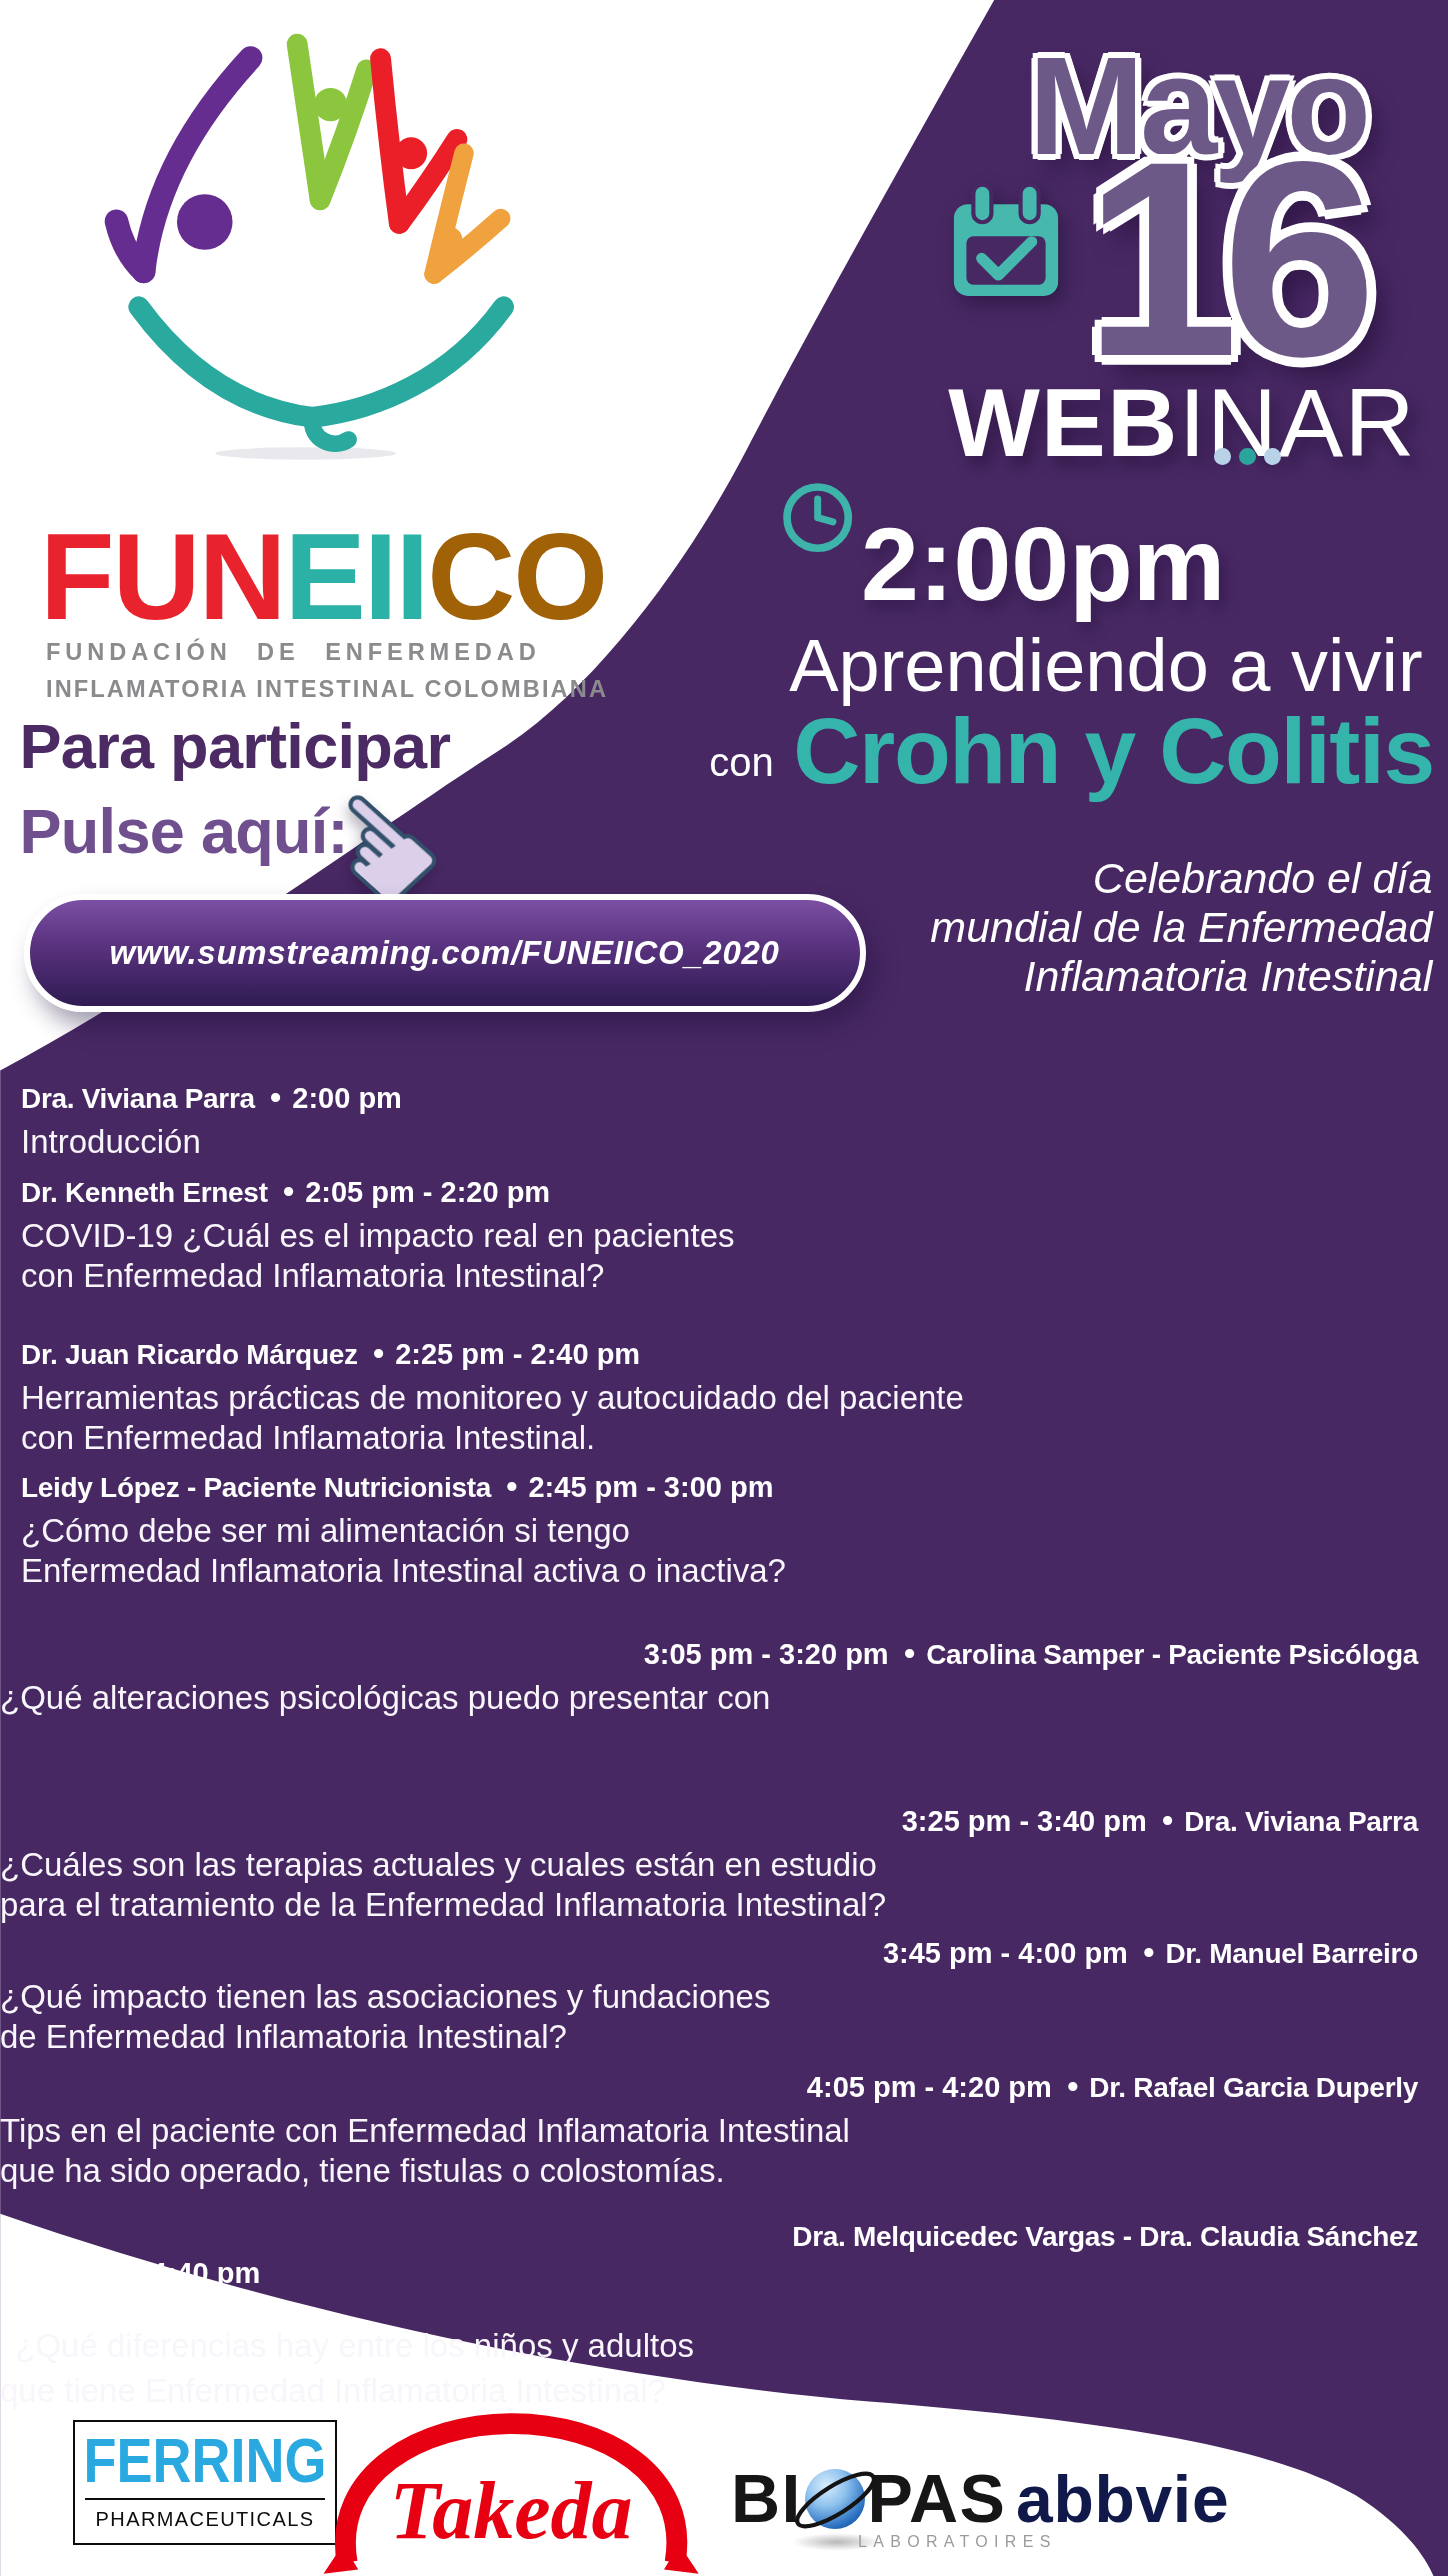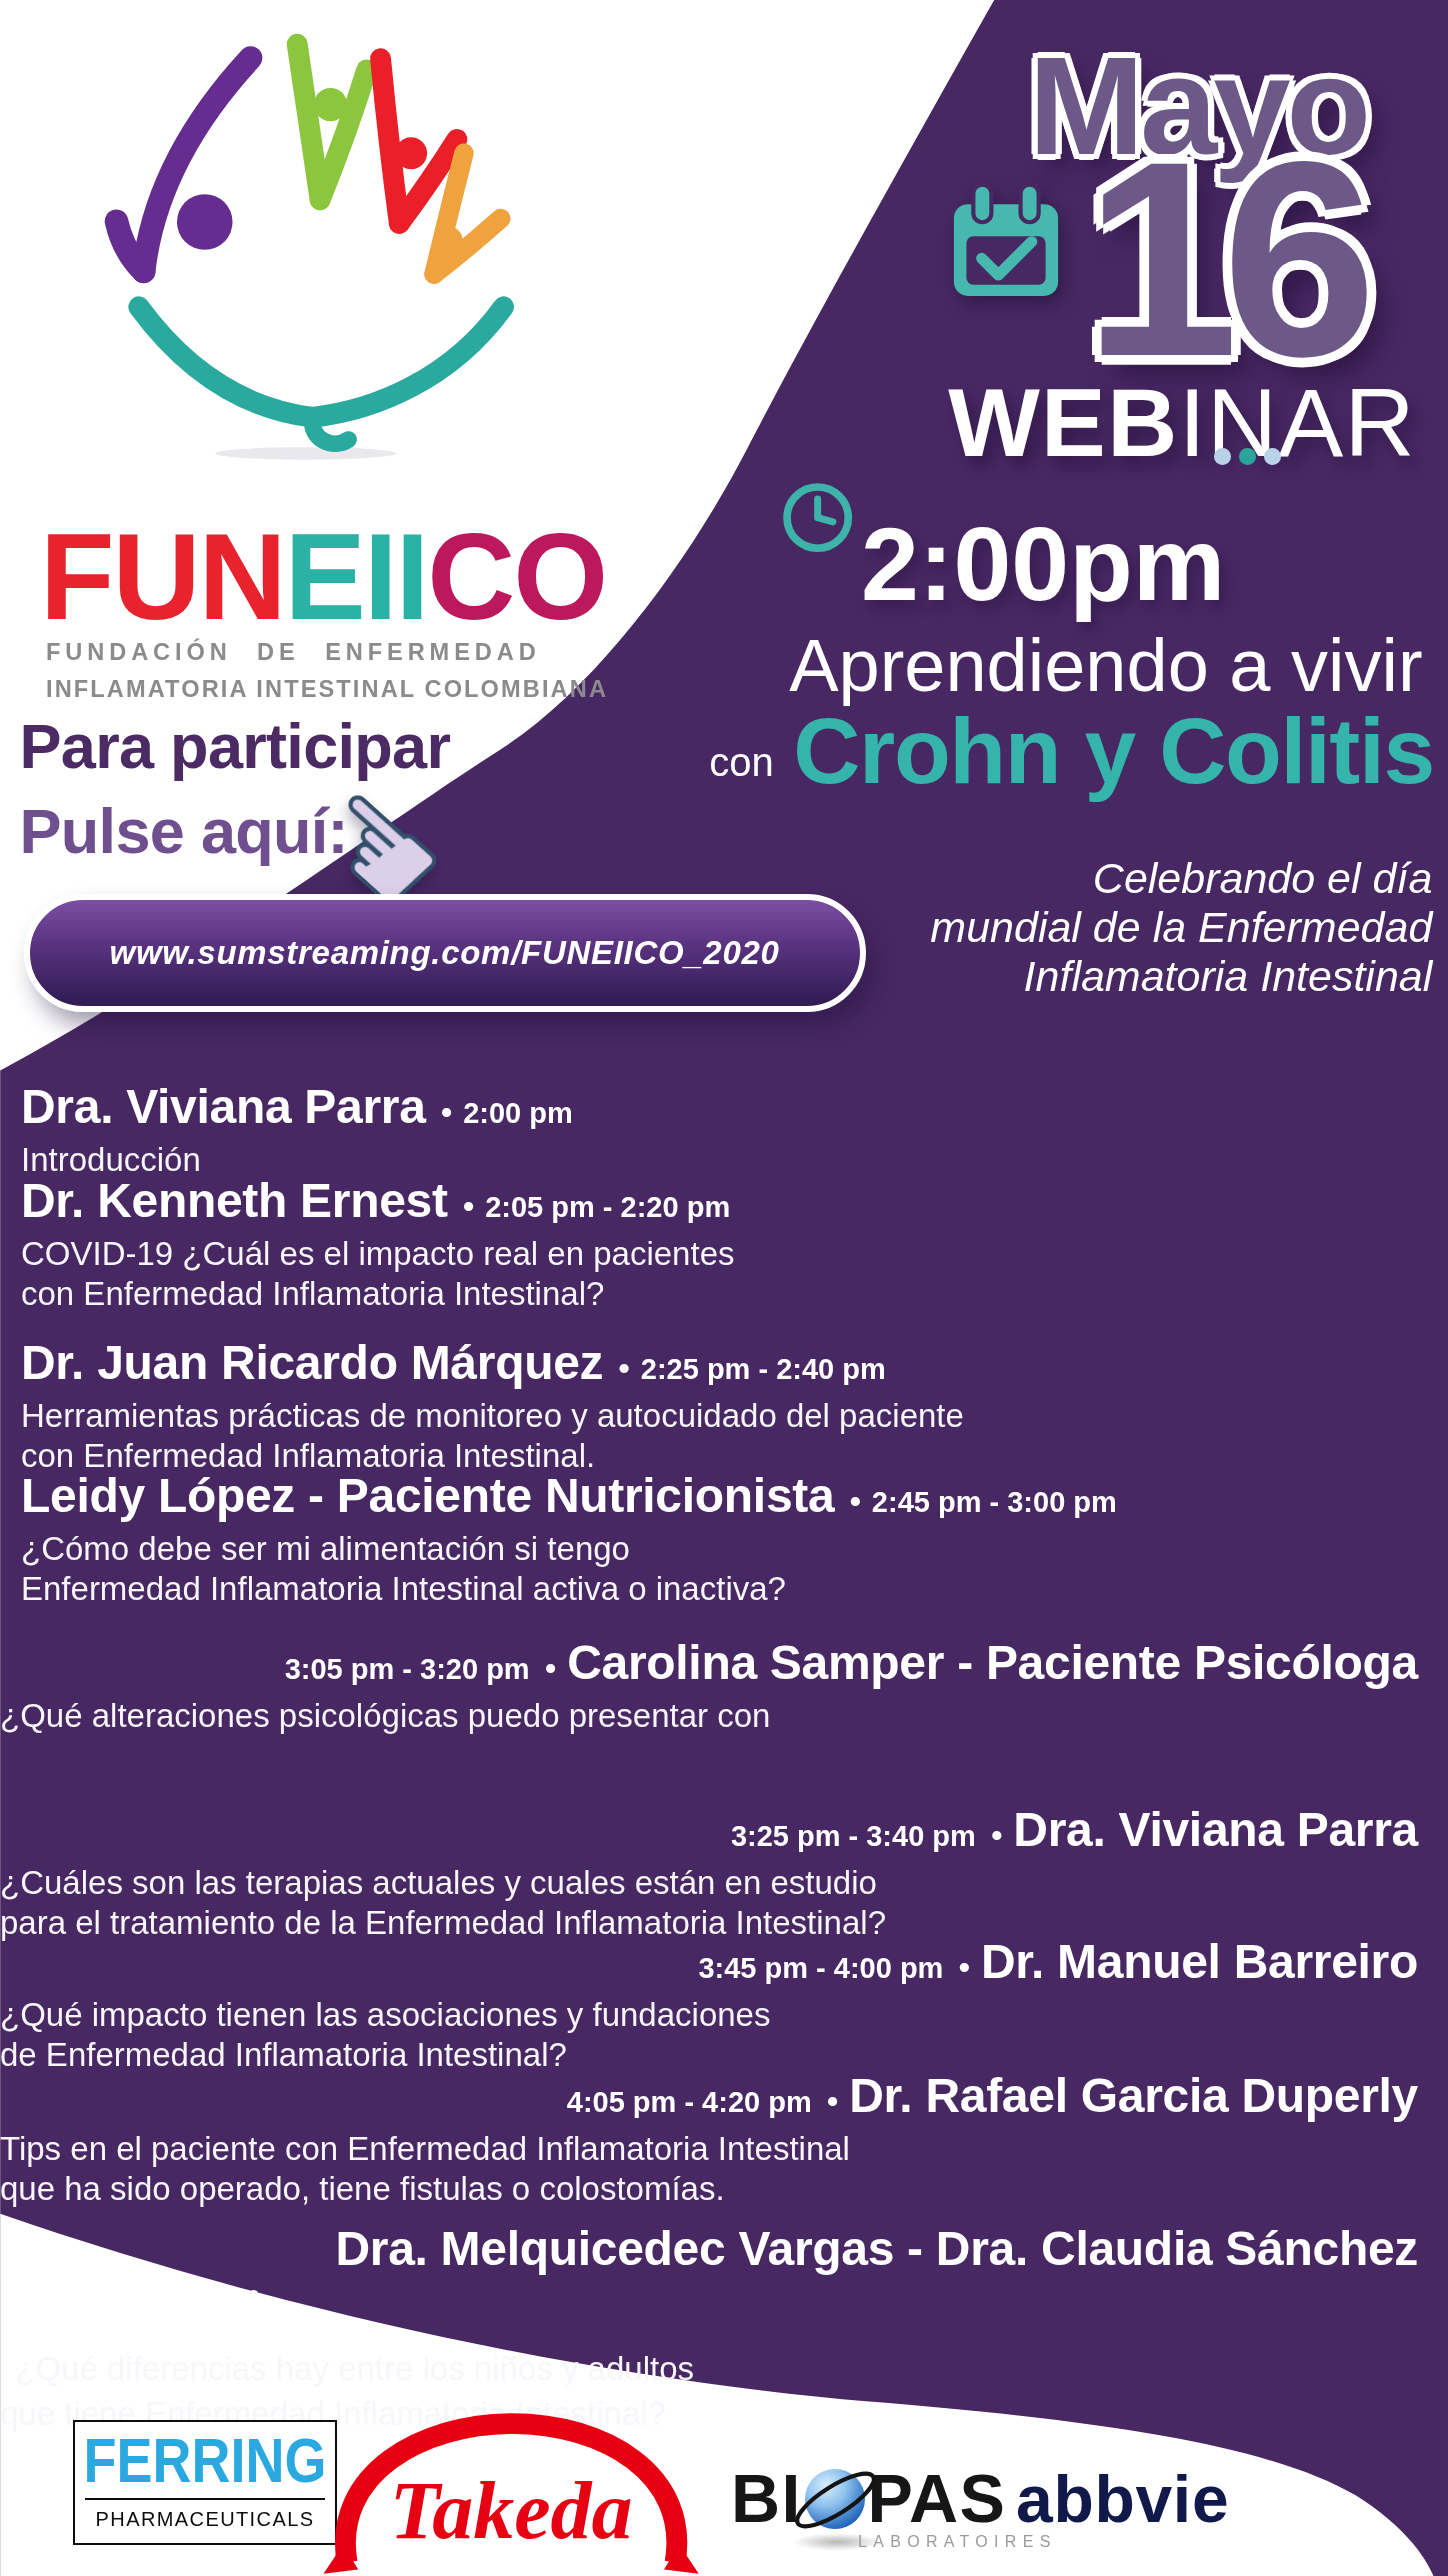--- a/index.html
+++ b/index.html
@@ -47,21 +47,21 @@
         box-sizing:border-box;cursor:pointer;}
   .pill span{font-size:33px;font-weight:700;font-style:italic;color:#fff;letter-spacing:0.7px;}
 
   
   .sched{position:absolute;left:0;top:0;width:100%;color:#fff;}
   .blk{position:absolute;width:100%;box-sizing:border-box;}
   .lb{padding-left:21px;text-align:left;}
   .rb{padding-right:31px;}
   .nrow{display:flex;align-items:baseline;}
   .rb .nrow{justify-content:flex-end;}
-  .nm{font-size:48px;font-weight:700;letter-spacing:-0.3px;}
+  .nm{font-size:28px;font-weight:700;letter-spacing:-0.3px;}
   .bu{font-size:32px;font-weight:700;margin:0 11px 0 15.3px;}
   .tm{font-size:29px;font-weight:700;}
   .ds{font-size:33px;line-height:40px;margin-top:5.6px;font-weight:400;color:#f8f5fb;}
   .finalrow{display:flex;align-items:baseline;justify-content:flex-end;margin-top:4px;flex-direction:column;}
   .finalrow .q{font-size:33px;font-weight:400;color:#f8f5fb;}
 
   
   .ferring{left:37px;top:2420px;width:264px;height:125px;border:2.8px solid #0d0d0d;background:#fff;
            box-sizing:border-box;display:flex;flex-direction:column;align-items:center;margin-left:36px;}
   .fname{margin-top:11px;font-size:54px;font-weight:700;color:#2aa9e0;transform:scaleY(1.18);line-height:1;}
@@ -108,21 +108,21 @@
       <path d="M 475 364 Q 495 280 518 190" stroke="#f0a23f" stroke-width="28"></path>
       <path d="M 475 364 Q 525 325 571 284" stroke="#f0a23f" stroke-width="28"></path>
       <circle cx="497" cy="315" r="19" fill="#f0a23f" stroke="none"></circle>
       <path d="M 50 411 C 130 520 220 560 300 570" stroke="#2aa99e" stroke-width="30"></path>
       <path d="M 300 570 C 390 560 500 515 575 411" stroke="#2aa99e" stroke-width="30"></path>
       <path d="M 300 570 C 295 602 330 617 352 602" stroke="#2aa99e" stroke-width="24"></path>
     </g>
   </svg>
 
   <div class="abs" style="left:40px;top:516px;font-size:122px;font-weight:700;letter-spacing:-2.1px;line-height:1;">
-    <span style="color:#e8232d;">FUN</span><span style="color:#2bb1a6;">EII</span><span style="color:#be185d;">CO</span>
+    <span style="color:#e8232d;">FUN</span><span style="color:#2bb1a6;">EII</span><span style="color:#a16207;">CO</span>
   </div>
   <div class="abs" style="left:46px;top:639px;width:570px;font-size:23.6px;color:#8b8b8e;font-weight:700;letter-spacing:4.9px;word-spacing:14px;">FUNDACIÓN DE ENFERMEDAD</div>
   <div class="abs" style="left:46px;top:676px;width:570px;font-size:23.6px;color:#8b8b8e;font-weight:700;letter-spacing:2.1px;">INFLAMATORIA INTESTINAL COLOMBIANA</div>
 
   <div class="abs mayo">Mayo</div>
   <div class="abs sixteen">16</div>
   <svg class="abs" width="132" height="132" viewBox="0 0 190 190" style="left:940px;top:175px;filter:drop-shadow(5.6px 8.3px 9.7px rgba(20,8,40,.45));">
     <rect x="20" y="42" width="150" height="132" rx="20" fill="#46b8ae"></rect>
     <rect x="48" y="14" width="26" height="54" rx="13" fill="#46b8ae" stroke="#482863" stroke-width="6"></rect>
     <rect x="116" y="14" width="26" height="54" rx="13" fill="#46b8ae" stroke="#482863" stroke-width="6"></rect>

